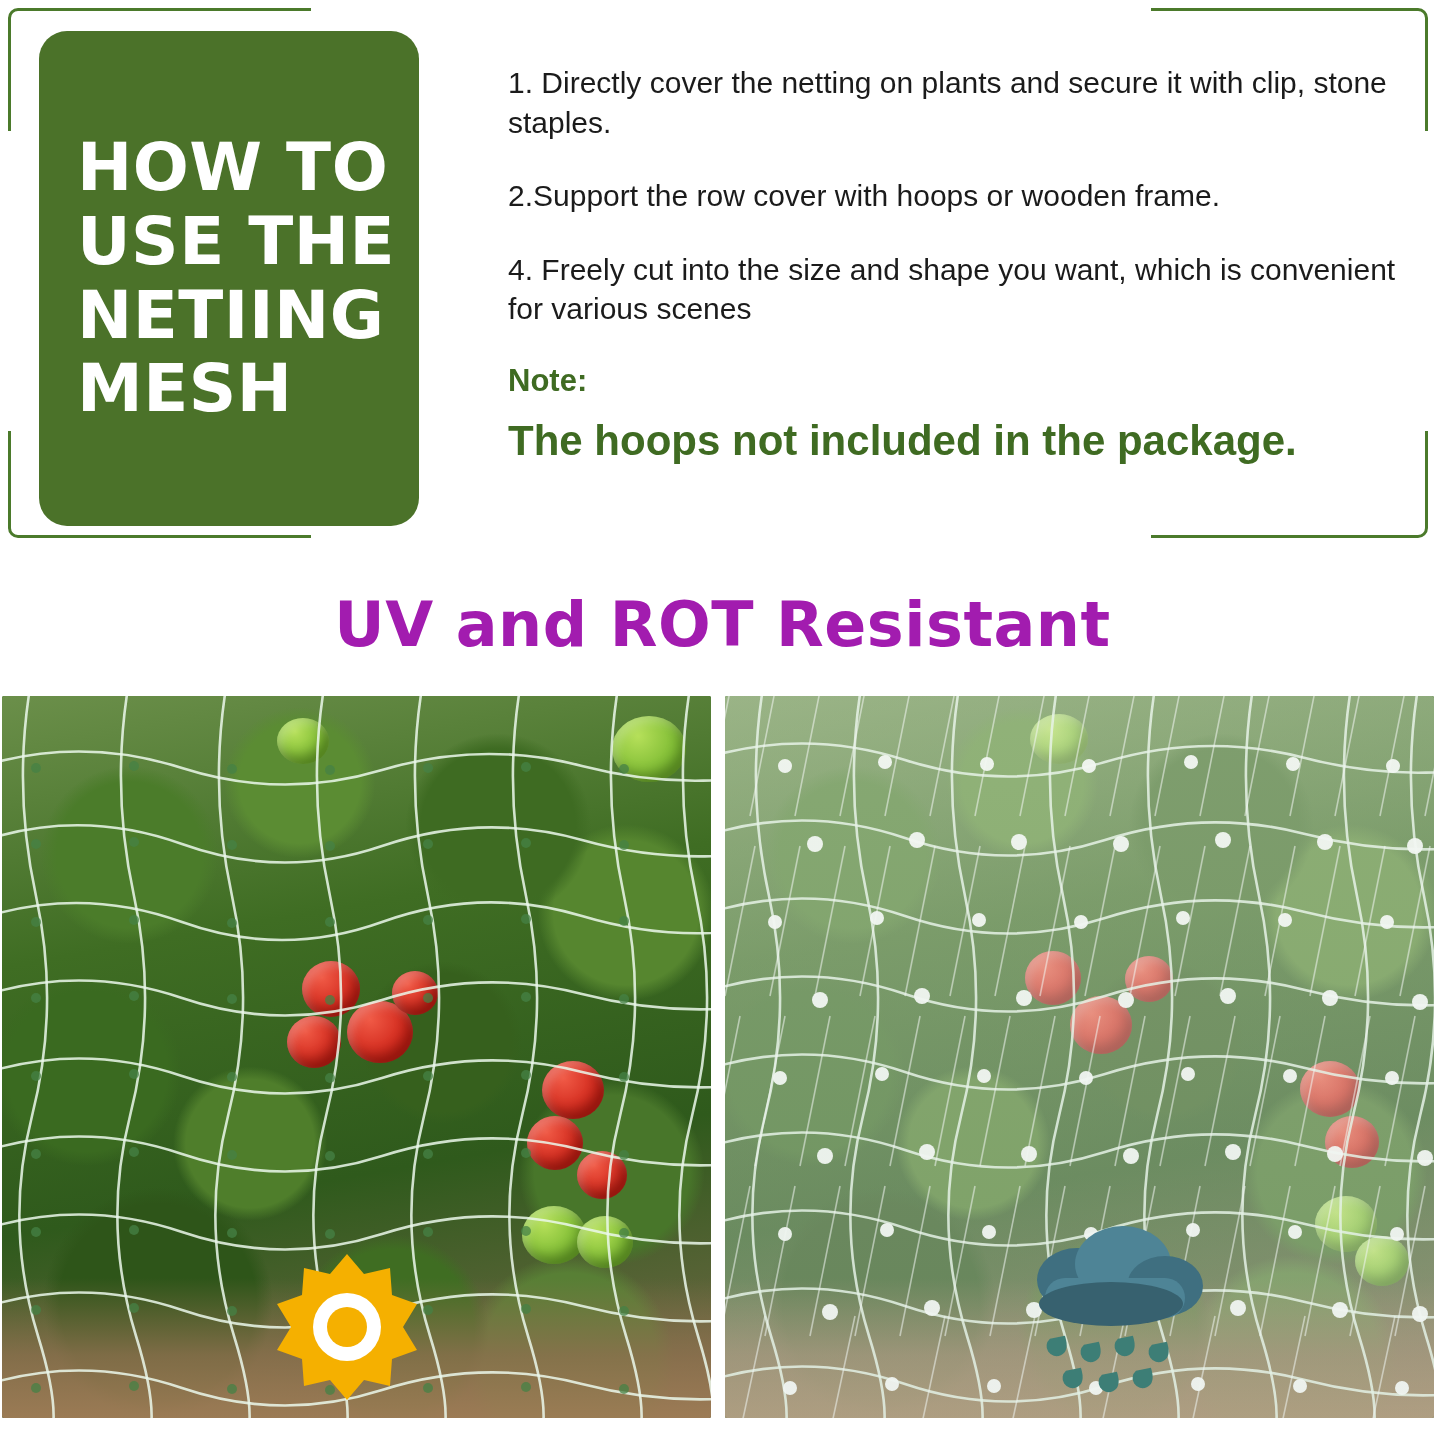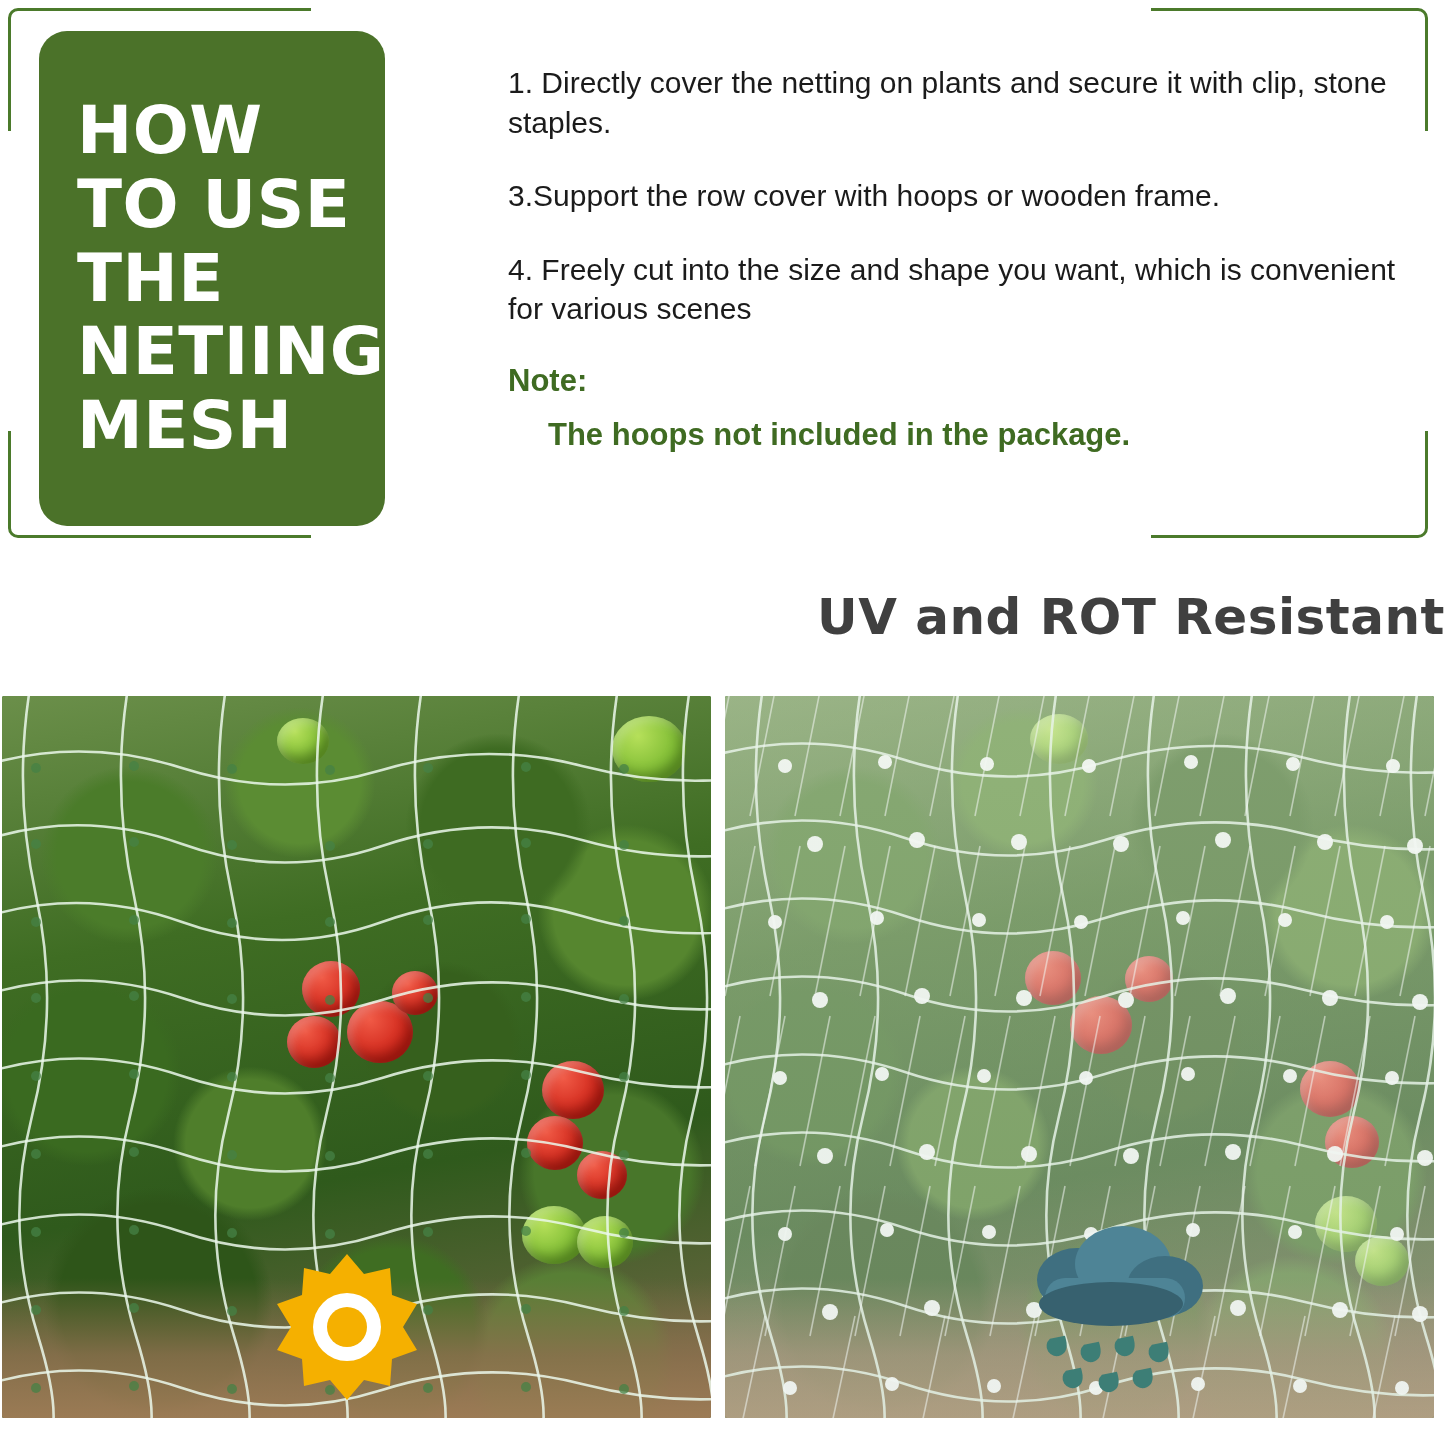--- a/index.html
+++ b/index.html
@@ -35,21 +35,21 @@
   }
   .notch-top    { left: 300px; top: -6px;  width: 840px; height: 12px; }
   .notch-bottom { left: 300px; bottom: -6px; width: 840px; height: 12px; }
   .notch-left   { left: -6px; top: 120px; width: 12px; height: 300px; }
   .notch-right  { right: -6px; top: 120px; width: 12px; height: 300px; }
 
   .green-card {
     position: absolute;
     left: 28px;
     top: 20px;
-    width: 346px;
+    width: 380px;
     height: 495px;
     background: #4b7229;
     border-radius: 28px;
     display: flex;
     align-items: center;
     justify-content: flex-start;
     padding: 28px 20px 28px 38px;
   }
   .green-card-title {
     color: #ffffff;
@@ -79,35 +79,34 @@
     font-family: "Liberation Sans", sans-serif;
     font-weight: bold;
     font-size: 31px;
     margin-top: 12px;
     margin-bottom: 18px;
   }
   .note-text {
     color: #3f6b22;
     font-family: "Liberation Sans", sans-serif;
     font-weight: bold;
-    font-size: 31px;
-    margin-left: 40px;
+    font-size: 42px;
   }
 
   
   .headline {
     position: absolute;
     top: 588px;
     left: 0;
     width: 1445px;
-    text-align: right;
-    color: #404040;
+    text-align: center;
+    color: #a21caf;
     font-family: "DejaVu Sans", sans-serif;
     font-weight: bold;
-    font-size: 50px;
+    font-size: 62px;
     letter-spacing: 0.5px;
   }
 
   
   .photos {
     position: absolute;
     top: 696px;
     left: 0;
     width: 1445px;
     height: 728px;
@@ -194,21 +193,21 @@
     <div class="notch notch-bottom"></div>
     <div class="notch notch-left"></div>
     <div class="notch notch-right"></div>
 
     <div class="green-card">
       <div class="green-card-title">HOW TO USE THE NETIING MESH</div>
     </div>
 
     <div class="steps">
       <div class="step">1. Directly cover the netting on plants and secure it with clip, stone staples.</div>
-      <div class="step">3.Support the row cover with hoops or wooden frame.</div>
+      <div class="step">2.Support the row cover with hoops or wooden frame.</div>
       <div class="step">4. Freely cut into the size and shape you want, which is convenient for various scenes</div>
       <div class="note-label">Note:</div>
       <div class="note-text">The hoops not included in the package.</div>
     </div>
   </div>
 
   <div class="headline">UV and ROT Resistant</div>
 
   <div class="photos">
 

